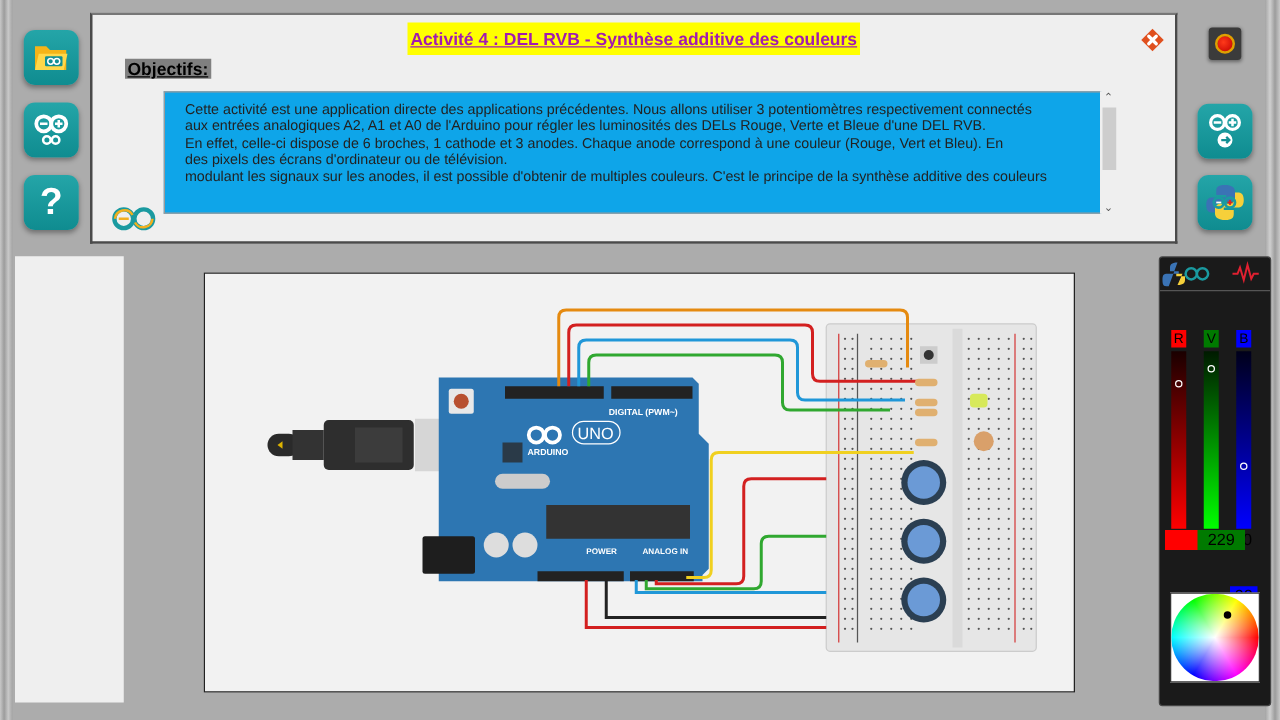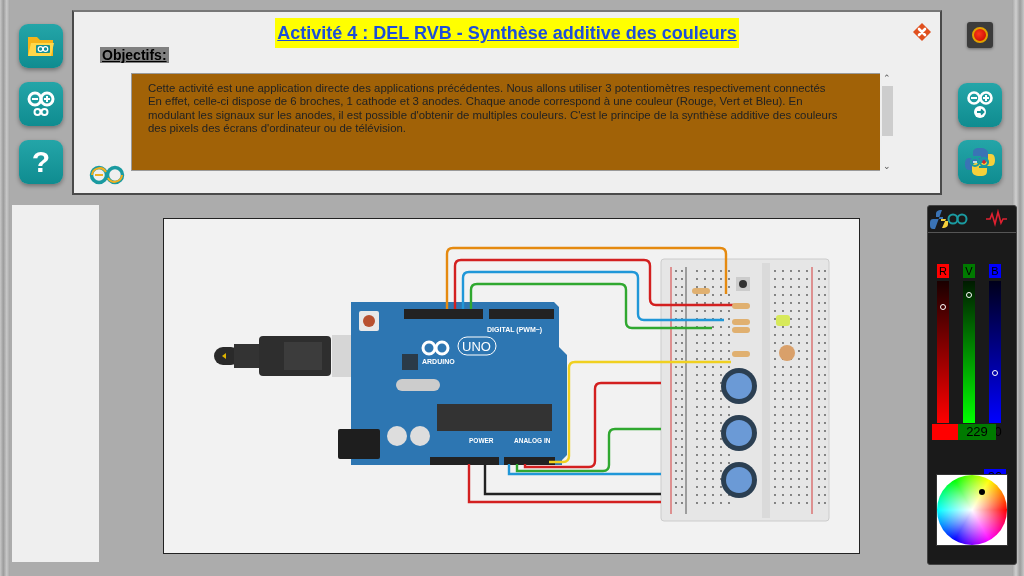--- a/index.html
+++ b/index.html
@@ -3,24 +3,24 @@
 <meta charset="utf-8">
 <style>
   * { box-sizing: border-box; margin: 0; padding: 0; }
   html, body { width: 1024px; height: 576px; overflow: hidden; background: #ababab; font-family: "Liberation Sans", sans-serif; }
   .root { position: relative; width: 1024px; height: 576px; background: #acacac; }
   .rail-left { position: absolute; left: 0; top: 0; width: 10px; height: 576px; background: linear-gradient(90deg,#c8c8c8,#9c9c9c,#c8c8c8,#a4a4a4); }
   .rail-right { position: absolute; right: 0; top: 0; width: 12px; height: 576px; background: linear-gradient(90deg,#a4a4a4,#cfcfcf,#9c9c9c,#c8c8c8); }
   .tool-btn { position: absolute; width: 44px; height: 44px; border-radius: 9px; background: linear-gradient(#24a5a8,#0f8c90); box-shadow: 0 2px 4px rgba(0,0,0,.35); display: flex; align-items: center; justify-content: center; color: #fff; }
   .panel-top { position: absolute; left: 72px; top: 10px; width: 870px; height: 185px; background: #efefef; border: 2px solid #4a4a4a; border-top-color:#777; }
   .title { position: absolute; left: 0; right: 0; top: 11px; text-align: center; }
-  .title span { background: #ffff00; color: #1d4ed8; font-weight: bold; font-size: 18px; text-decoration: underline; padding: 5px 2px; }
+  .title span { background: #ffff00; color: #a21caf; font-weight: bold; font-size: 14px; text-decoration: underline; padding: 5px 2px; }
   .close-btn { position: absolute; right: 8px; top: 10px; width: 20px; height: 20px; }
   .objectifs { position: absolute; left: 26px; top: 35px; background: #808080; color: #000000; font-weight: bold; font-size: 14px; text-decoration: underline; padding: 0 2px; }
-  .desc { position: absolute; left: 57px; top: 61px; width: 750px; height: 98px; background: #a16207; border: 1px solid #9a9a9a; border-right: none; padding: 8px 12px 0 16px; font-size: 11.4px; line-height: 13.4px; color: #222; }
+  .desc { position: absolute; left: 57px; top: 61px; width: 750px; height: 98px; background: #0ea5e9; border: 1px solid #9a9a9a; border-right: none; padding: 8px 12px 0 16px; font-size: 11.4px; line-height: 13.4px; color: #222; }
   .scroll { position: absolute; left: 806px; top: 61px; width: 16px; height: 98px; background: #efefef; }
   .scroll .thumb { position: absolute; left: 2px; top: 13px; width: 11px; height: 50px; background: #cdcdcd; }
   .scroll .arr { position: absolute; left: 3px; font-size: 9px; color: #555; }
   .logo-corner { position: absolute; left: 14px; top: 152px; }
   .left-white { position: absolute; left: 12px; top: 205px; width: 87px; height: 357px; background: #efefef; }
   .canvas { position: absolute; left: 163px; top: 218px; width: 697px; height: 336px; background: #f2f2f2; border: 1px solid #222; }
   .rgb-panel { position: absolute; left: 927px; top: 205px; width: 90px; height: 360px; background: #1a1a1a; border: 1px solid #444; border-radius: 3px; }
   .rgb-header { position: absolute; left: 0; top: 0; width: 88px; height: 27px; border-bottom: 1px solid #555; }
   .ch-label { position: absolute; top: 58px; width: 12px; height: 14px; font-size: 11px; text-align: center; line-height: 14px; }
   .bar { position: absolute; top: 75px; width: 12px; height: 142px; }
@@ -68,23 +68,24 @@
 
   <div class="panel-top">
     <div class="title"><span>Activité 4 : DEL RVB - Synthèse additive des couleurs</span></div>
     <svg class="close-btn" viewBox="0 0 20 20">
       <path d="M10 1L19 10L10 19L1 10Z" fill="#e0501e"></path>
       <path d="M7 7L13 13M13 7L7 13" stroke="#fff" stroke-width="2.6" stroke-linecap="round"></path>
     </svg>
     <div class="objectifs">Objectifs:</div>
     <div class="desc">
       <div>Cette activité est une application directe des applications précédentes. Nous allons utiliser 3 potentiomètres respectivement connectés</div>
+      <div>aux entrées analogiques A2, A1 et A0 de l'Arduino pour régler les luminosités des DELs Rouge, Verte et Bleue d'une DEL RVB.</div>
       <div>En effet, celle-ci dispose de 6 broches, 1 cathode et 3 anodes. Chaque anode correspond à une couleur (Rouge, Vert et Bleu). En</div>
+      <div>des pixels des écrans d'ordinateur ou de télévision.</div>
       <div>modulant les signaux sur les anodes, il est possible d'obtenir de multiples couleurs. C'est le principe de la synthèse additive des couleurs</div>
-      <div>des pixels des écrans d'ordinateur ou de télévision.</div>
     </div>
     <div class="scroll">
       <span class="arr" style="top:0">⌃</span>
       <div class="thumb"></div>
       <span class="arr" style="bottom:0">⌄</span>
     </div>
     <svg class="logo-corner" width="40" height="22" viewBox="0 0 40 22">
       <circle cx="11" cy="11" r="7.5" fill="none" stroke="#1a9aa0" stroke-width="3.5"></circle>
       <circle cx="27" cy="11" r="7.5" fill="none" stroke="#1a9aa0" stroke-width="3.5"></circle>
       <path d="M4 11a7.5 7.5 0 0 1 14 -3" fill="none" stroke="#f2b01e" stroke-width="2"></path>

